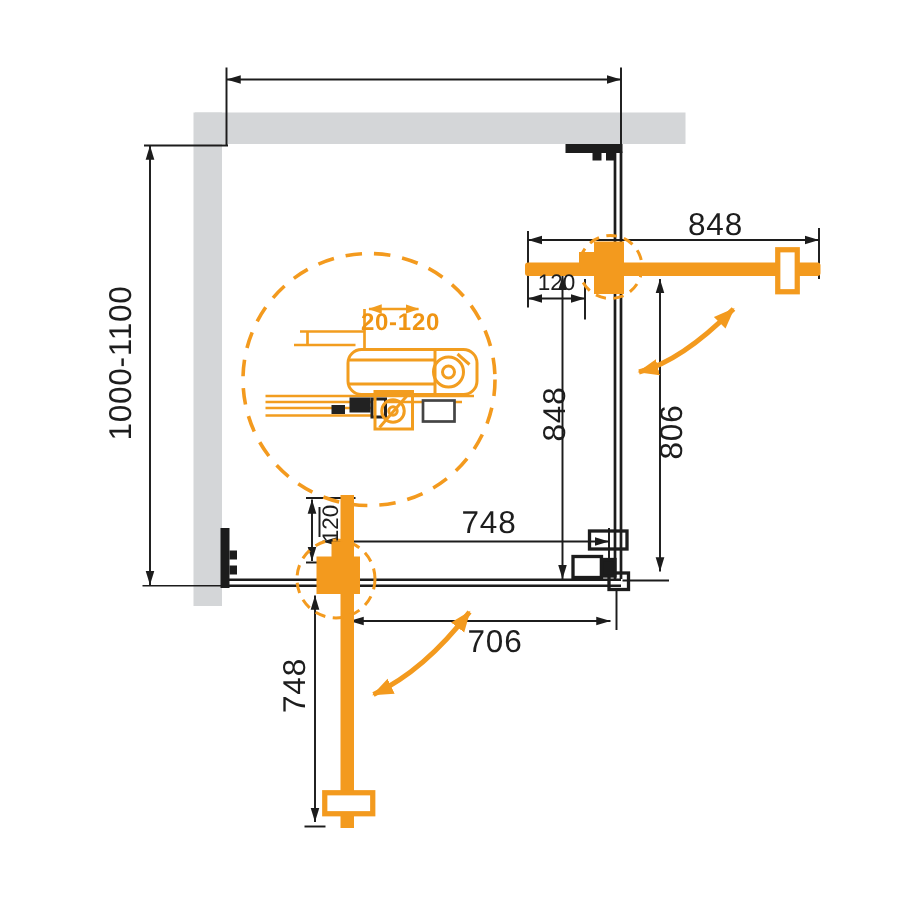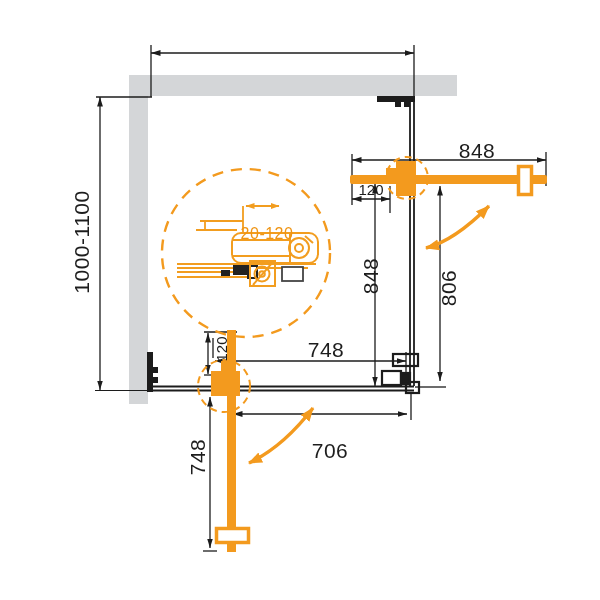--- a/index.html
+++ b/index.html
@@ -167,17 +167,17 @@
       </g>
     </g>
   </svg>
 
   <div class="lbl rot" style="left:81px;top:242px;">1000-1100</div>
   <div class="lbl" style="left:477px;top:150px;">848</div>
   <div class="lbl sm" style="left:371px;top:189px;">120</div>
   <div class="lbl rot" style="left:370px;top:276px;">848</div>
   <div class="lbl rot" style="left:448px;top:288px;">806</div>
   <div class="lbl" style="left:326px;top:349px;">748</div>
-  <div class="lbl" style="left:330px;top:428px;margin-top:22px;">706</div>
+  <div class="lbl" style="left:330px;top:428px;">706</div>
   <div class="lbl rot" style="left:197px;top:457px;">748</div>
   <div class="lbl sm rot" style="left:221px;top:349px;">120</div>
-  <div class="lbl accent" style="left:267px;top:234px;">20-120</div>
+  <div class="lbl accent" style="left:267px;top:216px;font-weight:bold;">20-120</div>
 </div>
 
 </body></html>

